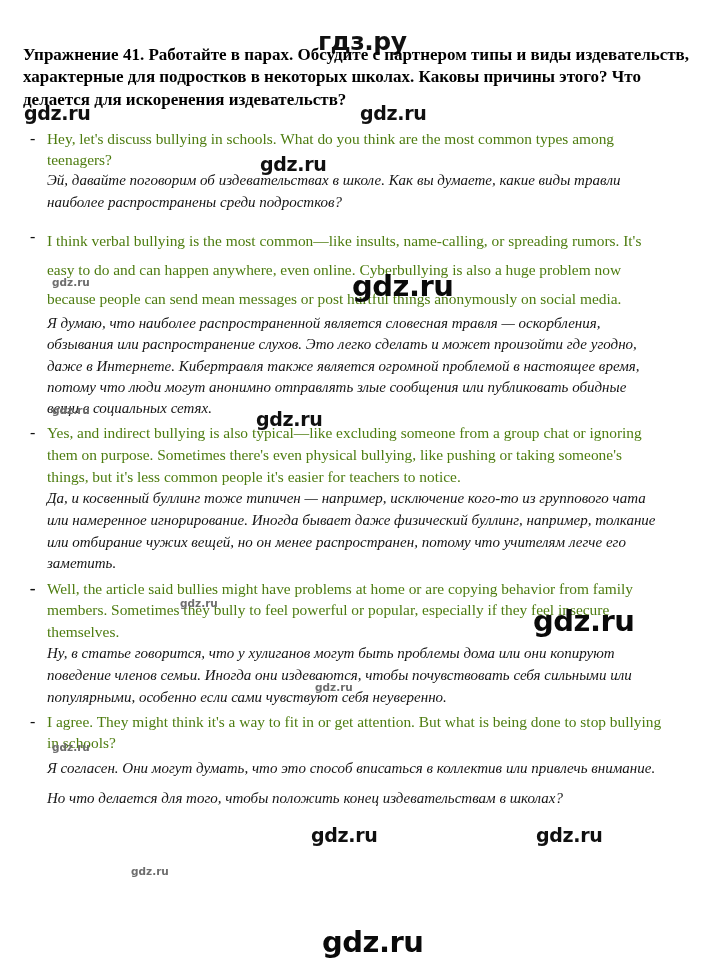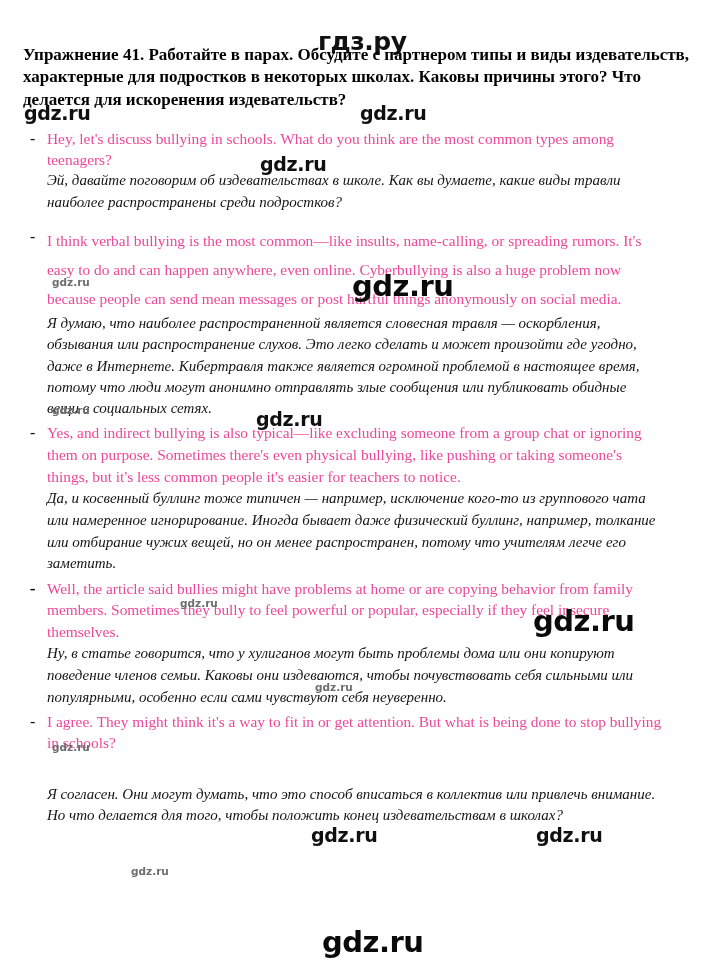--- a/index.html
+++ b/index.html
@@ -63,21 +63,21 @@
     width: 12px;
     font-size: 16px;
     line-height: 21px;
     font-family: "Liberation Serif", "DejaVu Serif", serif;
     color: #111;
   }
   .en {
     font-size: 15.4px;
     line-height: 21.2px;
     font-family: "Liberation Serif", "DejaVu Serif", serif;
-    color: #ec4899;
+    color: #4d7c0f;
     margin: 0;
     padding-right: 58px;
     text-align: left;
   }
   .ru {
     font-size: 15px;
     line-height: 21.3px;
     font-style: italic;
     font-family: "Liberation Serif", "DejaVu Serif", serif;
     color: #131313;
@@ -88,21 +88,21 @@
   .turn + .turn { margin-top: 3px; }
 
   
   .turn.t2 .en { line-height: 29px; margin-top: 13px; }
   .turn.t2 .ru { line-height: 21.3px; }
   .turn.t3 .en { line-height: 22.0px; }
   .turn.t3 .ru { line-height: 21.6px; }
   .turn.t5 .en { line-height: 21.4px; }
   .turn.t5 .ru { line-height: 22.0px; }
   .turn.t6 .en { line-height: 21.0px; }
-  .turn.t6 .ru { line-height: 21px; margin-top: 31px; }
+  .turn.t6 .ru { line-height: 30px; }
 
   
   .wm {
     position: absolute;
     font-family: "DejaVu Sans", "Liberation Sans", sans-serif;
     font-weight: 700;
     white-space: nowrap;
     pointer-events: none;
     line-height: 1;
   }
@@ -137,21 +137,21 @@
     <p class="ru">Да, и косвенный буллинг тоже типичен — например, исключение кого-то из группового чата или намеренное игнорирование. Иногда бывает даже физический буллинг, например, толкание или отбирание чужих вещей, но он менее распространен, потому что учителям легче его заметить.</p>
   </div>
 
   <div class="turn t4">
     <span class="bullet">-</span>
   </div>
 
   <div class="turn t5">
     <span class="bullet">-</span>
     <p class="en">Well, the article said bullies might have problems at home or are copying behavior from family members. Sometimes they bully to feel powerful or popular, especially if they feel insecure themselves.</p>
-    <p class="ru">Ну, в статье говорится, что у хулиганов могут быть проблемы дома или они копируют поведение членов семьи. Каковы они издеваются, чтобы почувствовать себя сильными или популярными, особенно если сами чувствуют себя неуверенно.</p>
+    <p class="ru">Ну, в статье говорится, что у хулиганов могут быть проблемы дома или они копируют поведение членов семьи. Иногда они издеваются, чтобы почувствовать себя сильными или популярными, особенно если сами чувствуют себя неуверенно.</p>
   </div>
 
   <div class="turn t6">
     <span class="bullet">-</span>
     <p class="en">I agree. They might think it's a way to fit in or get attention. But what is being done to stop bullying in schools?</p>
     <p class="ru">Я согласен. Они могут думать, что это способ вписаться в коллектив или привлечь внимание. Но что делается для того, чтобы положить конец издевательствам в школах?</p>
   </div>
 
 </div>
 

